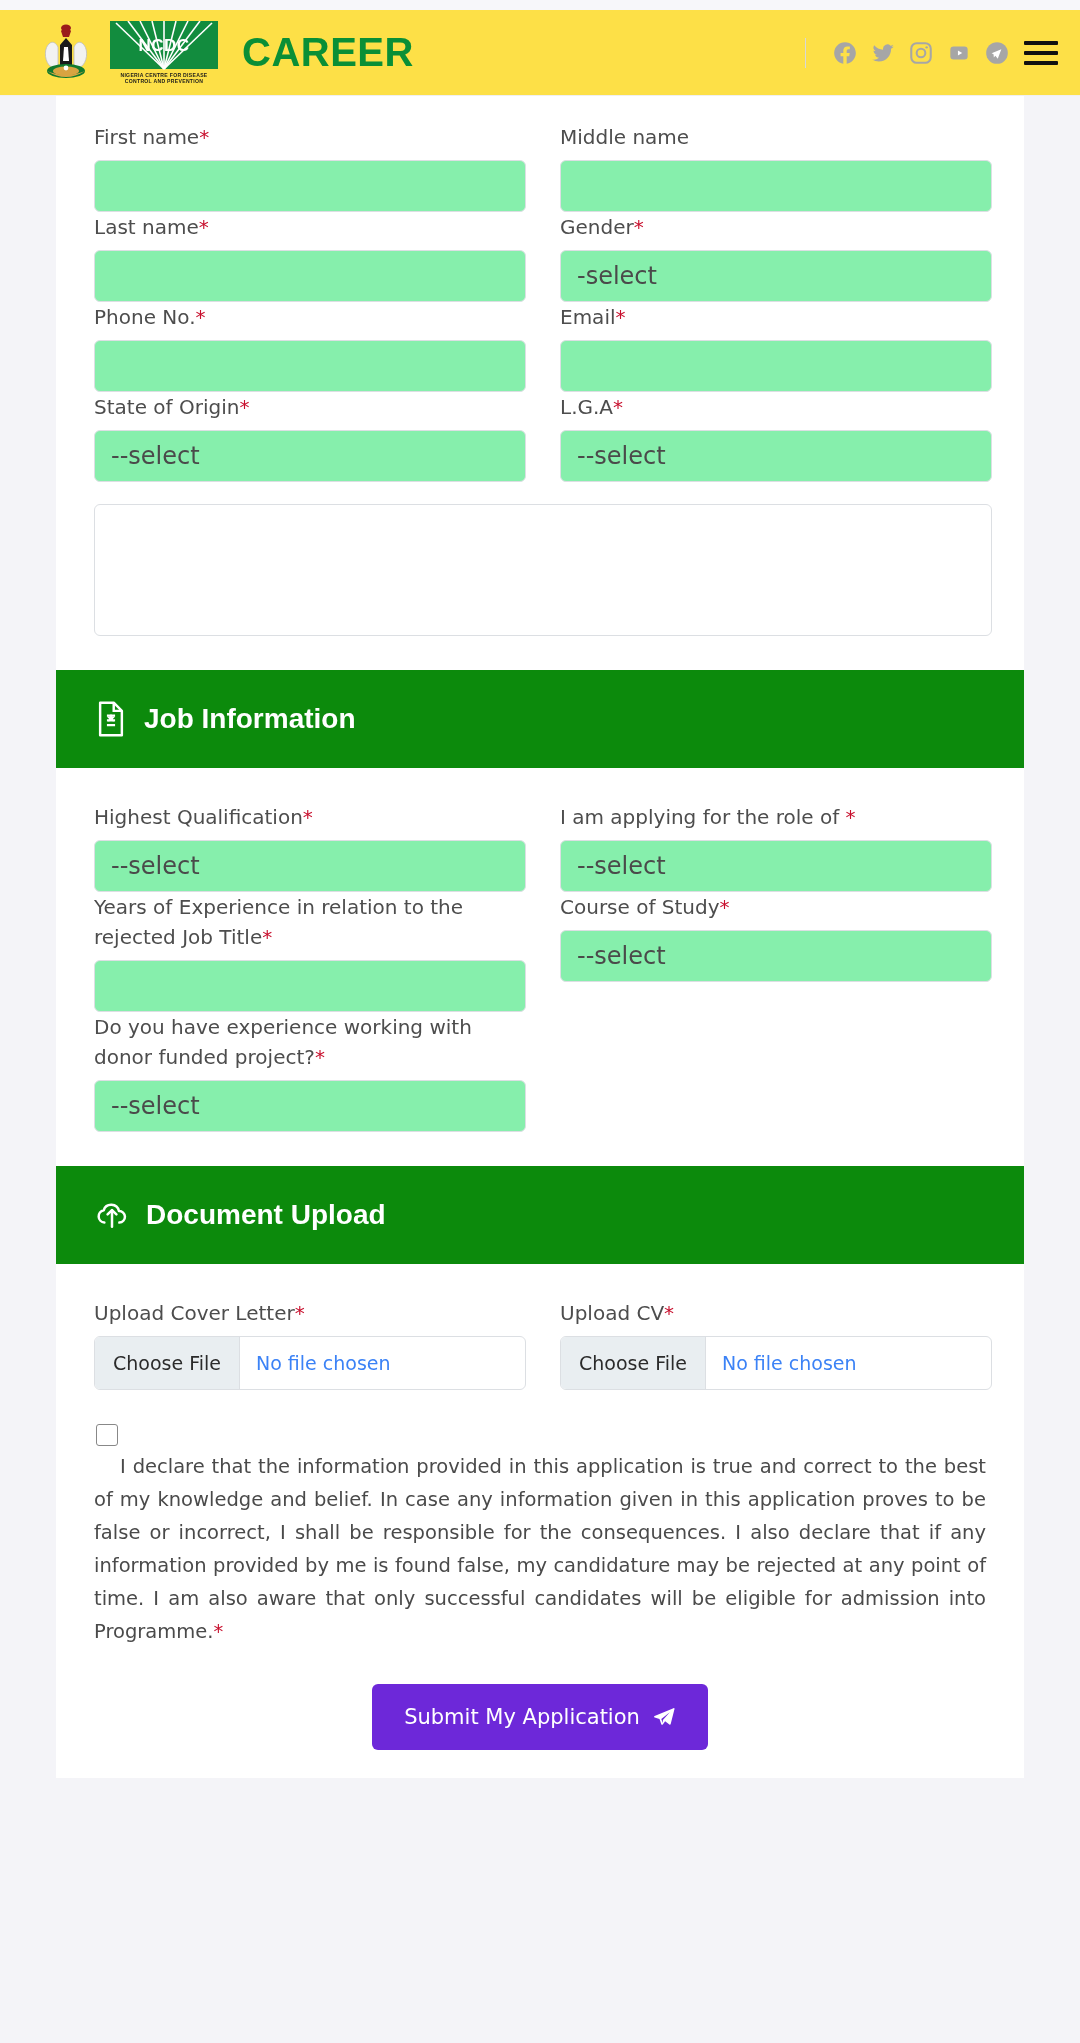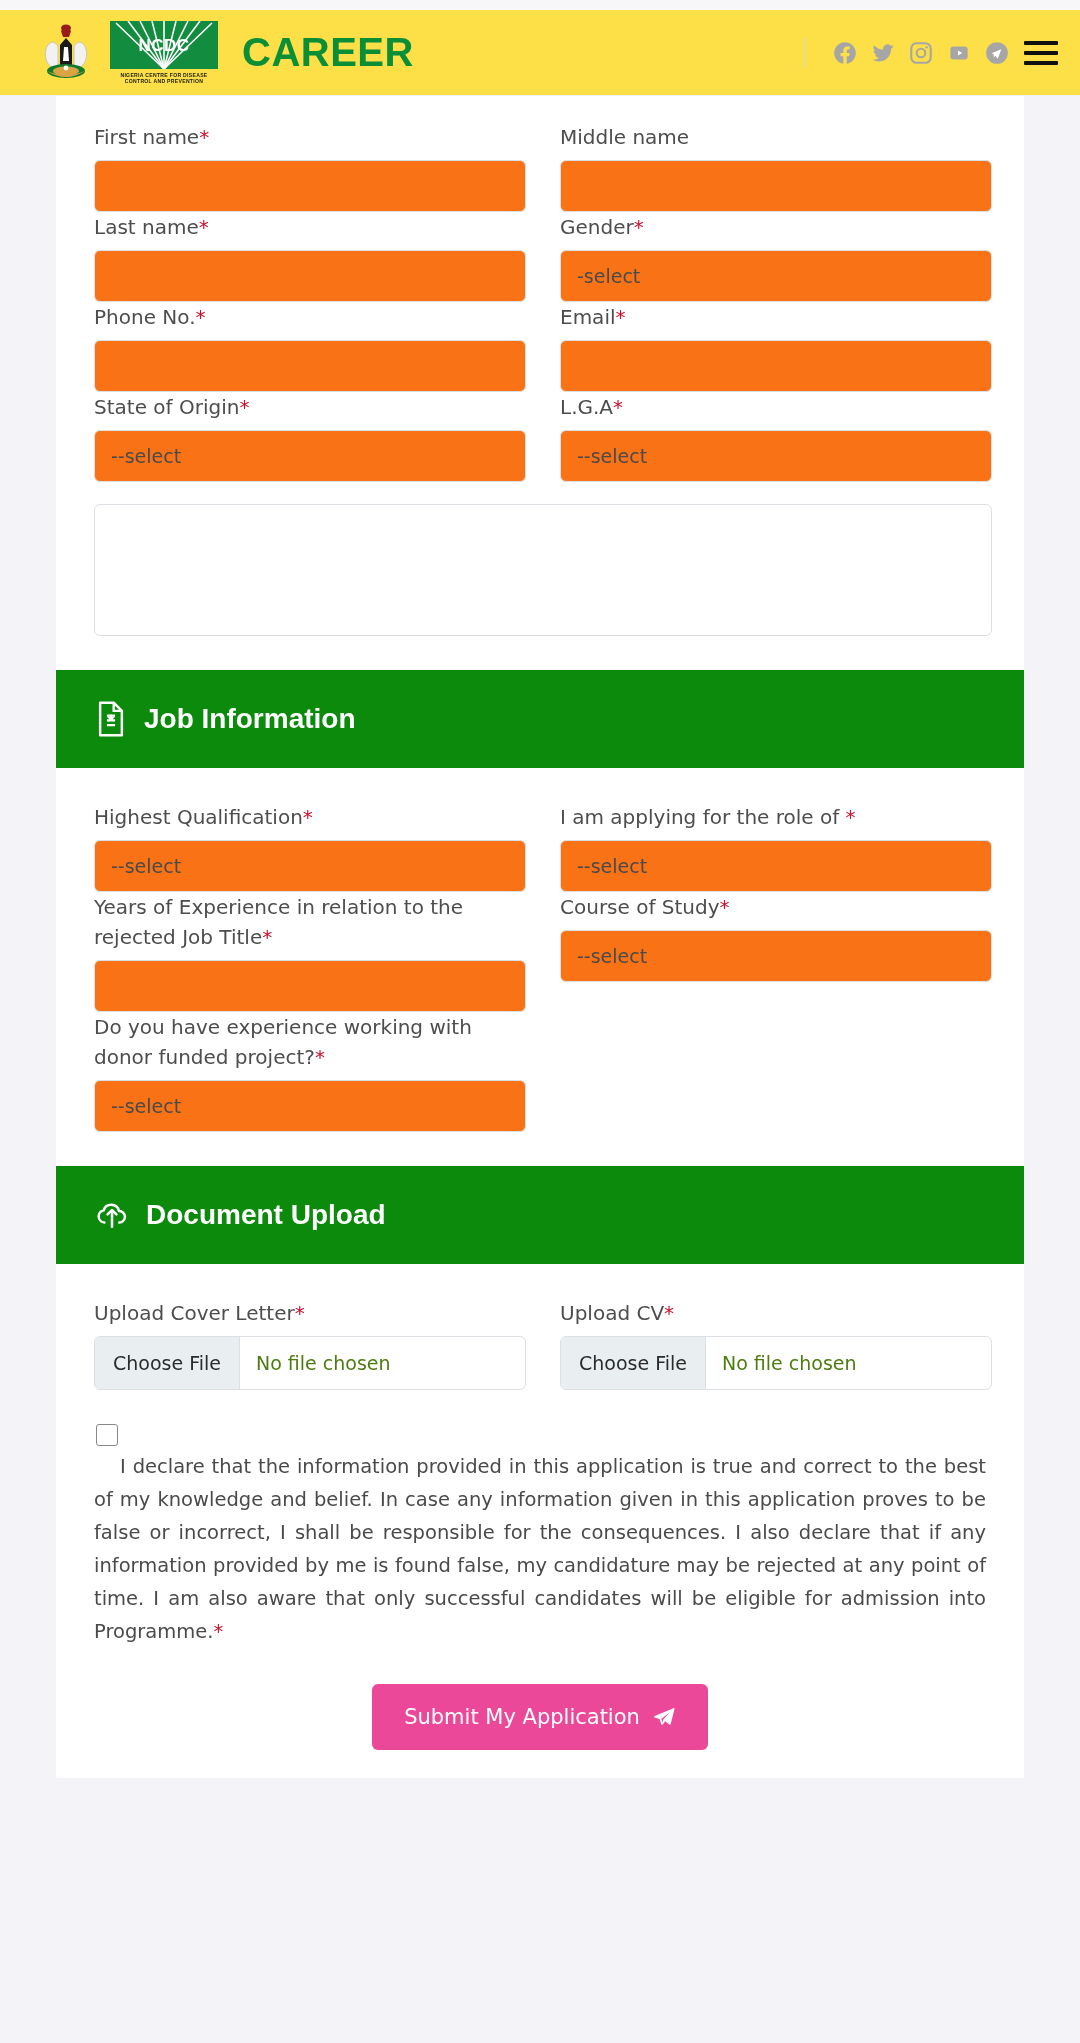--- a/index.html
+++ b/index.html
@@ -68,22 +68,22 @@
     margin-bottom: 8px;
     font-weight: 400;
   }
   label.fl .req { color: #c8102e; font-size: 20px; }
 
   .ctrl {
     width: 100%;
     height: 52px;
     border: 1px solid #dcdfe3;
     border-radius: 6px;
-    background: #f97316;
-    font-size: 19px;
+    background: #86efac;
+    font-size: 24px;
     color: #4a4a4a;
     padding: 0 16px;
     font-family: "DejaVu Sans", sans-serif;
     outline: none;
     display: flex;
     align-items: center;
   }
   .ta {
     width: 100%;
     height: 132px;
@@ -138,21 +138,21 @@
     font-size: 19px;
     color: #2b2b2b;
     font-family: "DejaVu Sans", sans-serif;
     white-space: nowrap;
   }
   .file-name {
     display: flex;
     align-items: center;
     padding: 0 16px;
     font-size: 19px;
-    color: #4d7c0f;
+    color: #3b82f6;
     font-family: "DejaVu Sans", sans-serif;
     white-space: nowrap;
   }
 
   
   .decl-wrap { padding-top: 34px; }
   .decl-check {
     width: 22px; height: 22px;
     border: 1px solid #888;
     border-radius: 3px;
@@ -167,21 +167,21 @@
     color: #4a4a4a;
     text-align: justify;
     text-indent: 26px;
     font-family: "DejaVu Sans", sans-serif;
   }
   .decl-text .req { color: #c8102e; }
 
   
   .submit-wrap { display: flex; justify-content: center; padding: 36px 0 26px; }
   .submit-btn {
-    background: #ec4899;
+    background: #6d28d9;
     color: #fff;
     border: none;
     border-radius: 6px;
     height: 66px;
     padding: 0 32px;
     font-size: 21px;
     font-family: "DejaVu Sans", sans-serif;
     display: flex;
     align-items: center;
     gap: 12px;

